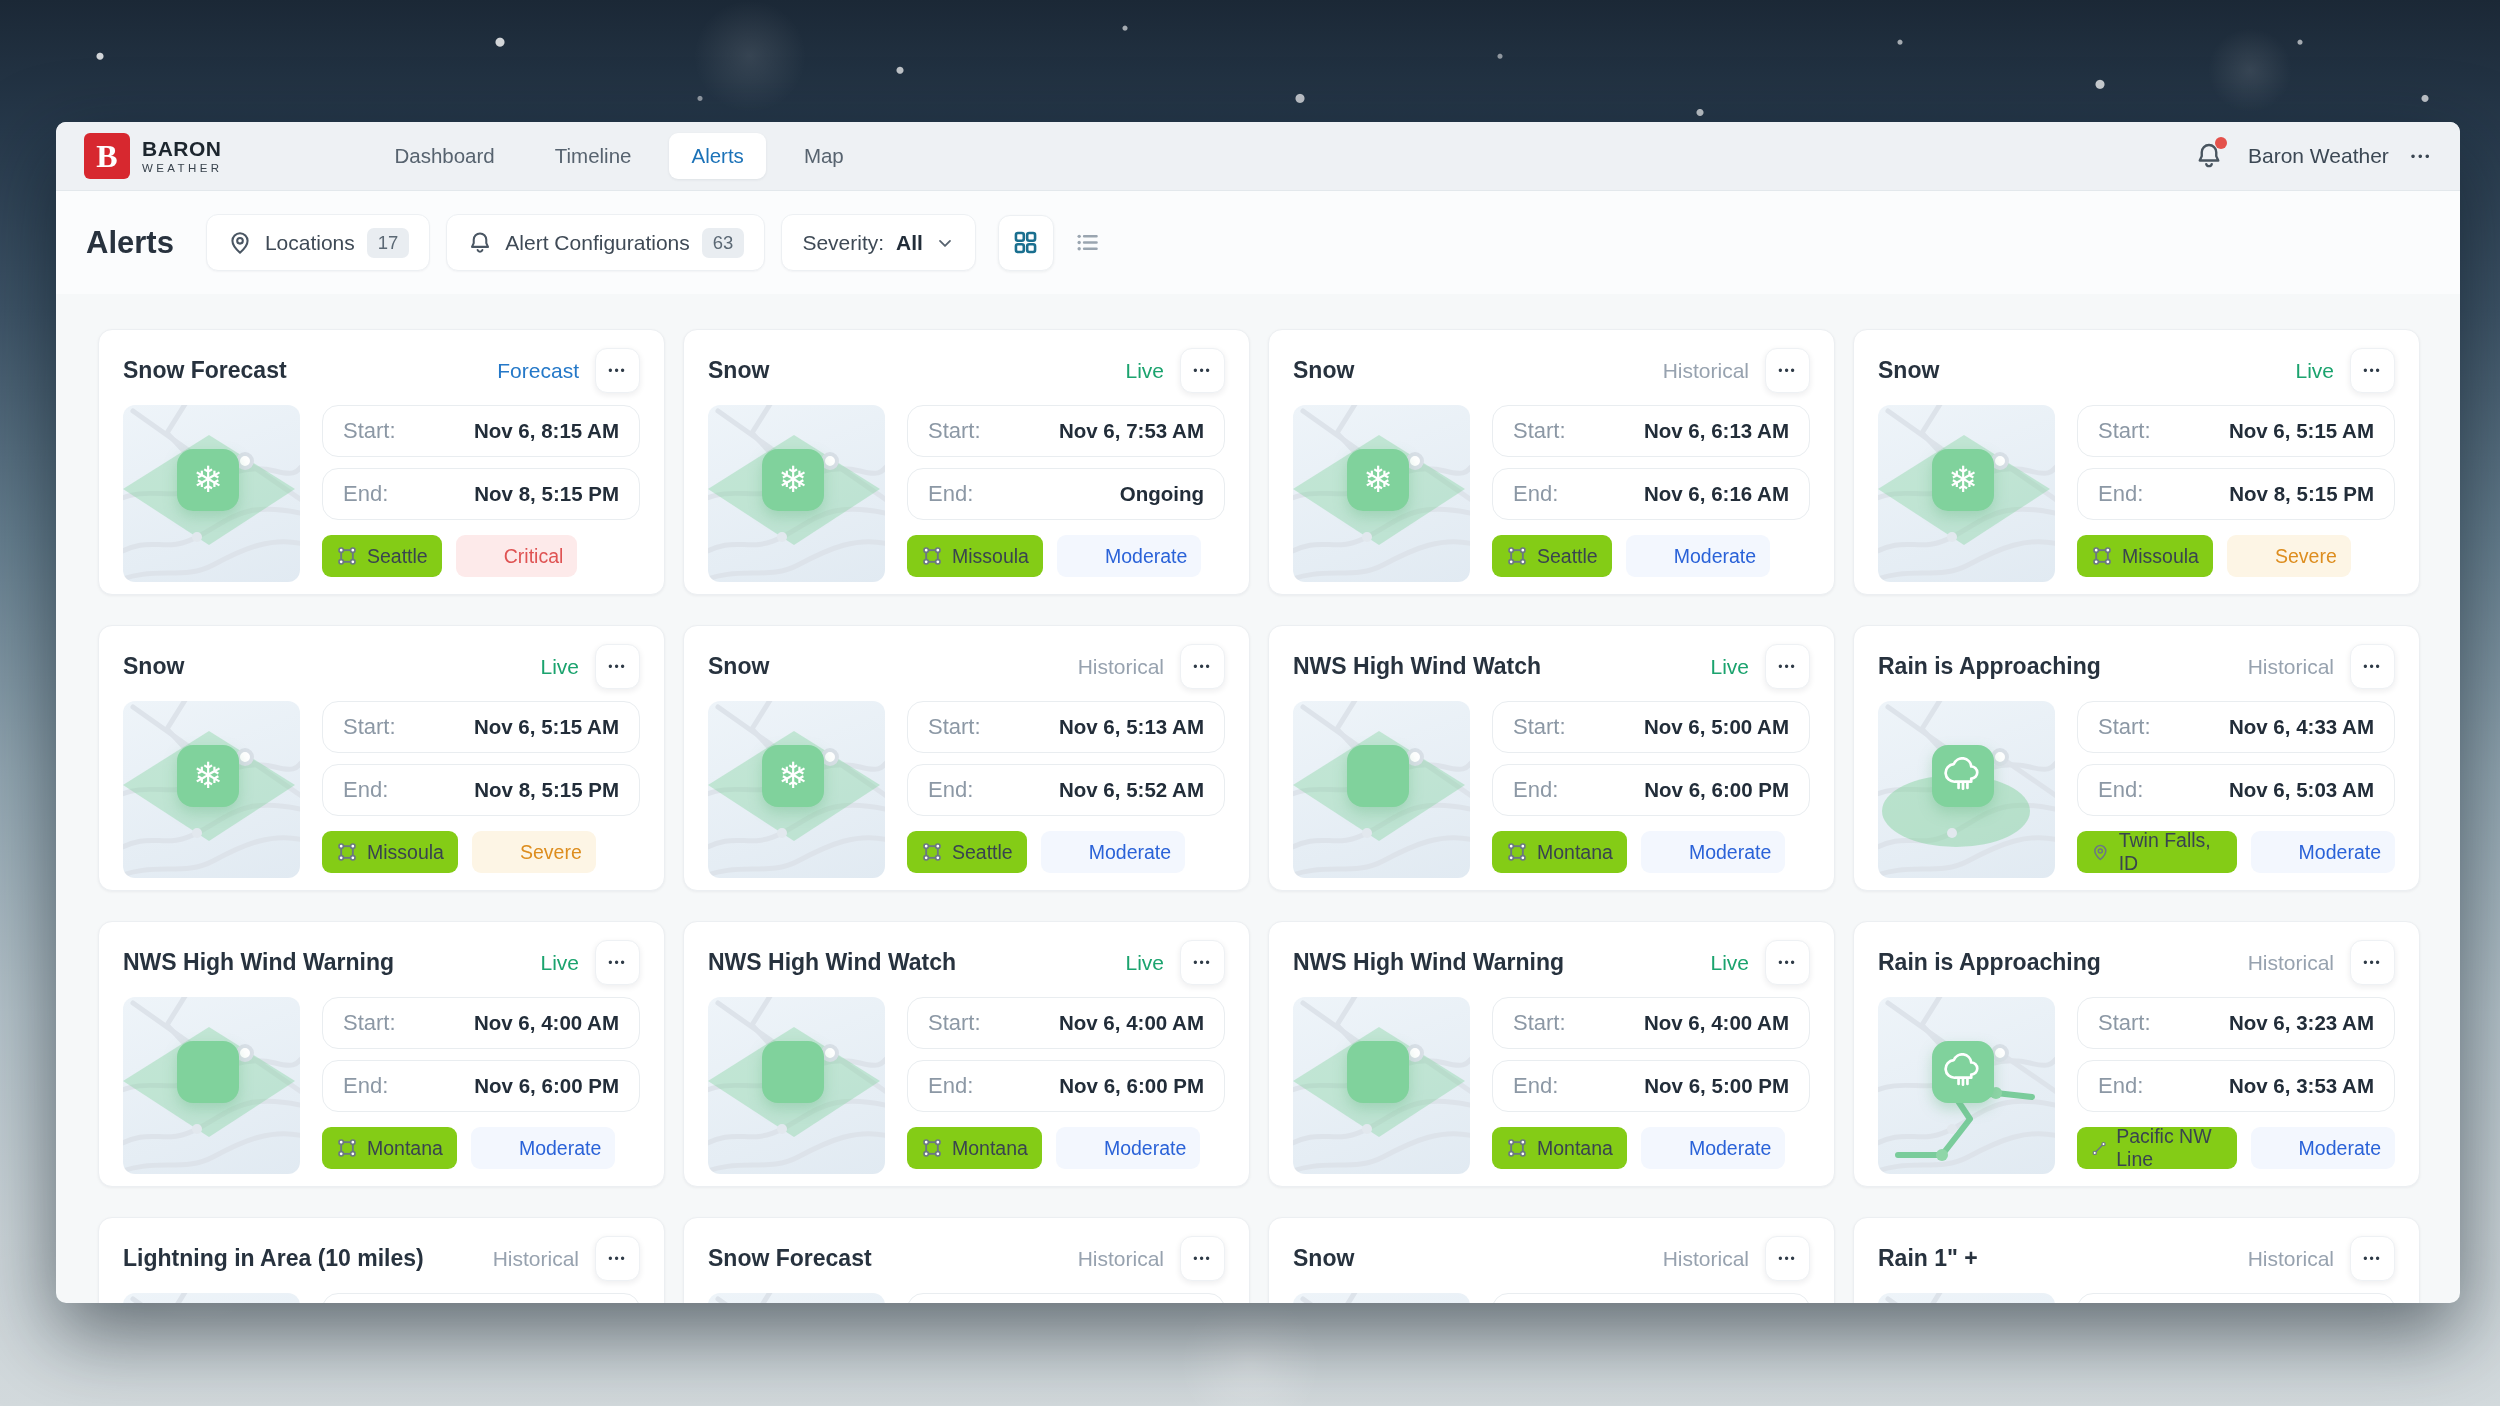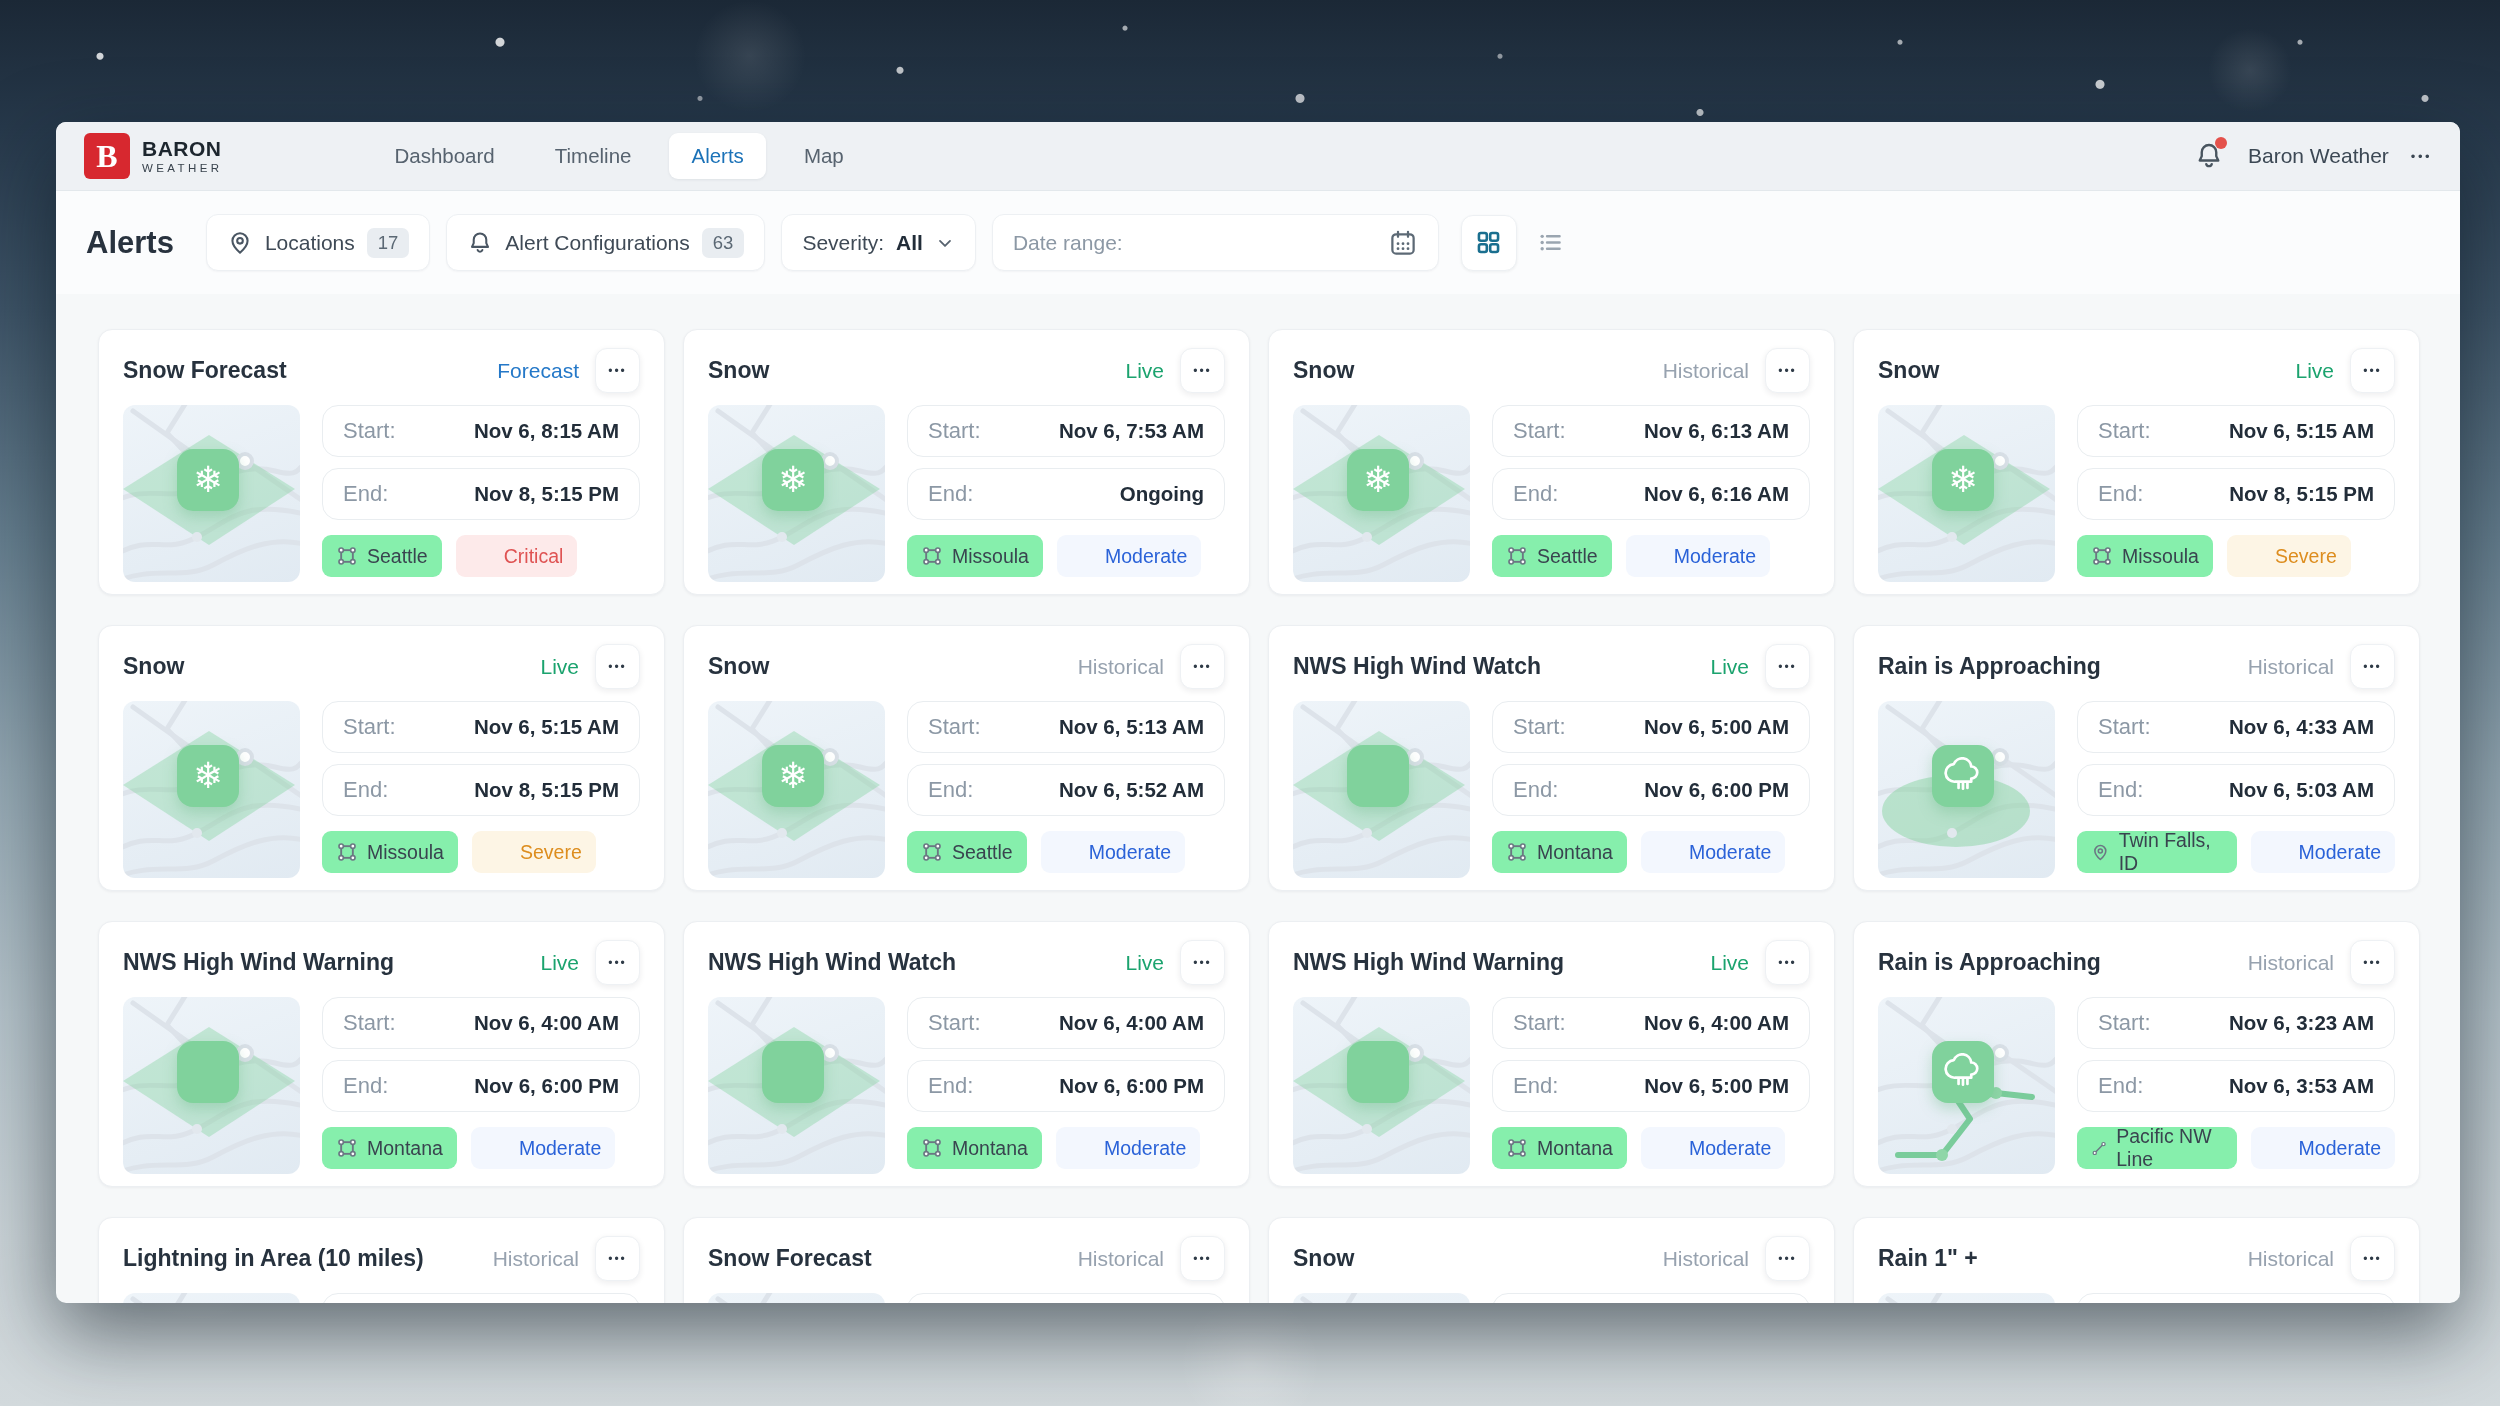--- a/index.html
+++ b/index.html
@@ -86,21 +86,21 @@
 .shp { display:none; }
 .t-snow .shp-diamond, .t-wind .shp-diamond { display:block; }
 .t-rain .shp-ellipse { display:block; }
 .t-rain-line .shp-route { display:block; }
 .fields { flex:1; margin-left:22px; display:flex; flex-direction:column; }
 .field { height:52px; border:1px solid #e9edf0; border-radius:16px; display:flex; align-items:center; justify-content:space-between; padding:0 20px; margin-bottom:11px; background:#fff; }
 .f-label { font-size:22px; color:#8c98a5; }
 .f-value { font-size:20.5px; font-weight:600; color:#222d39; }
 .chips { display:flex; align-items:center; gap:14px; margin-top:4px; }
 .chip { height:42px; border-radius:9px; display:flex; align-items:center; padding:0 14px; font-size:19.5px; }
-.chip-loc { background:#86efac; color:#39444f; gap:9px; }
+.chip-loc { background:#84cc16; color:#39444f; gap:9px; }
 .chip-loc svg { display:none; }
 .chip-loc.ic-polygon .svg-polygon { display:block; }
 .chip-loc.ic-pin .svg-pin { display:block; }
 .chip-loc.ic-line .svg-line { display:block; }
 .chip-sev { font-weight:500;padding-left:48px; }
 .chip-sev.moderate { color:#2a62d8; background:#f3f7fe; }
 .chip-sev.severe { color:#dd8d1e; background:#fdf5e5; }
 .chip-sev.critical { color:#df5353; background:#fdeaea; }
 </style>
 </head>
@@ -151,35 +151,20 @@
           <path d="M9.8 18.5a2.3 2.3 0 0 0 4.4 0"></path>
         </svg>
       <span class="pill-label">Alert Configurations</span>
       <span class="badge">63</span>
     </div>
     <div class="pill">
       <span class="pill-label">Severity:</span>
       <span class="sev-value">All</span>
       <svg width="20" height="20" viewBox="0 0 24 24" fill="none" stroke="#57636f" stroke-width="2.2" stroke-linecap="round" stroke-linejoin="round">
           <path d="M6 9.5l6 6 6-6"></path>
-        </svg>
-    </div>
-    <div class="pill date-pill">
-      <span class="date-label">Date range:</span>
-      <svg width="30" height="30" viewBox="0 0 24 24" fill="none" stroke="#5c6975" stroke-width="1.8" stroke-linecap="round" stroke-linejoin="round">
-          <rect x="3.5" y="5" width="17" height="15.5" rx="3"></rect>
-          <path d="M8 3v4M16 3v4"></path>
-          <g fill="#5c6975" stroke="none">
-            <circle cx="8" cy="12.5" r="1.1"></circle>
-            <circle cx="12" cy="12.5" r="1.1"></circle>
-            <circle cx="16" cy="12.5" r="1.1"></circle>
-            <circle cx="8" cy="16.5" r="1.1"></circle>
-            <circle cx="12" cy="16.5" r="1.1"></circle>
-            <circle cx="16" cy="16.5" r="1.1"></circle>
-          </g>
         </svg>
     </div>
     <div class="toggle-group">
       <button class="toggle-btn active">
         <svg width="27" height="27" viewBox="0 0 24 24" fill="none" stroke="#1a6f8f" stroke-width="2.3">
             <rect x="3.5" y="3.5" width="7" height="7" rx="1.8"></rect>
             <rect x="13.5" y="3.5" width="7" height="7" rx="1.8"></rect>
             <rect x="3.5" y="13.5" width="7" height="7" rx="1.8"></rect>
             <rect x="13.5" y="13.5" width="7" height="7" rx="1.8"></rect>
           </svg>

